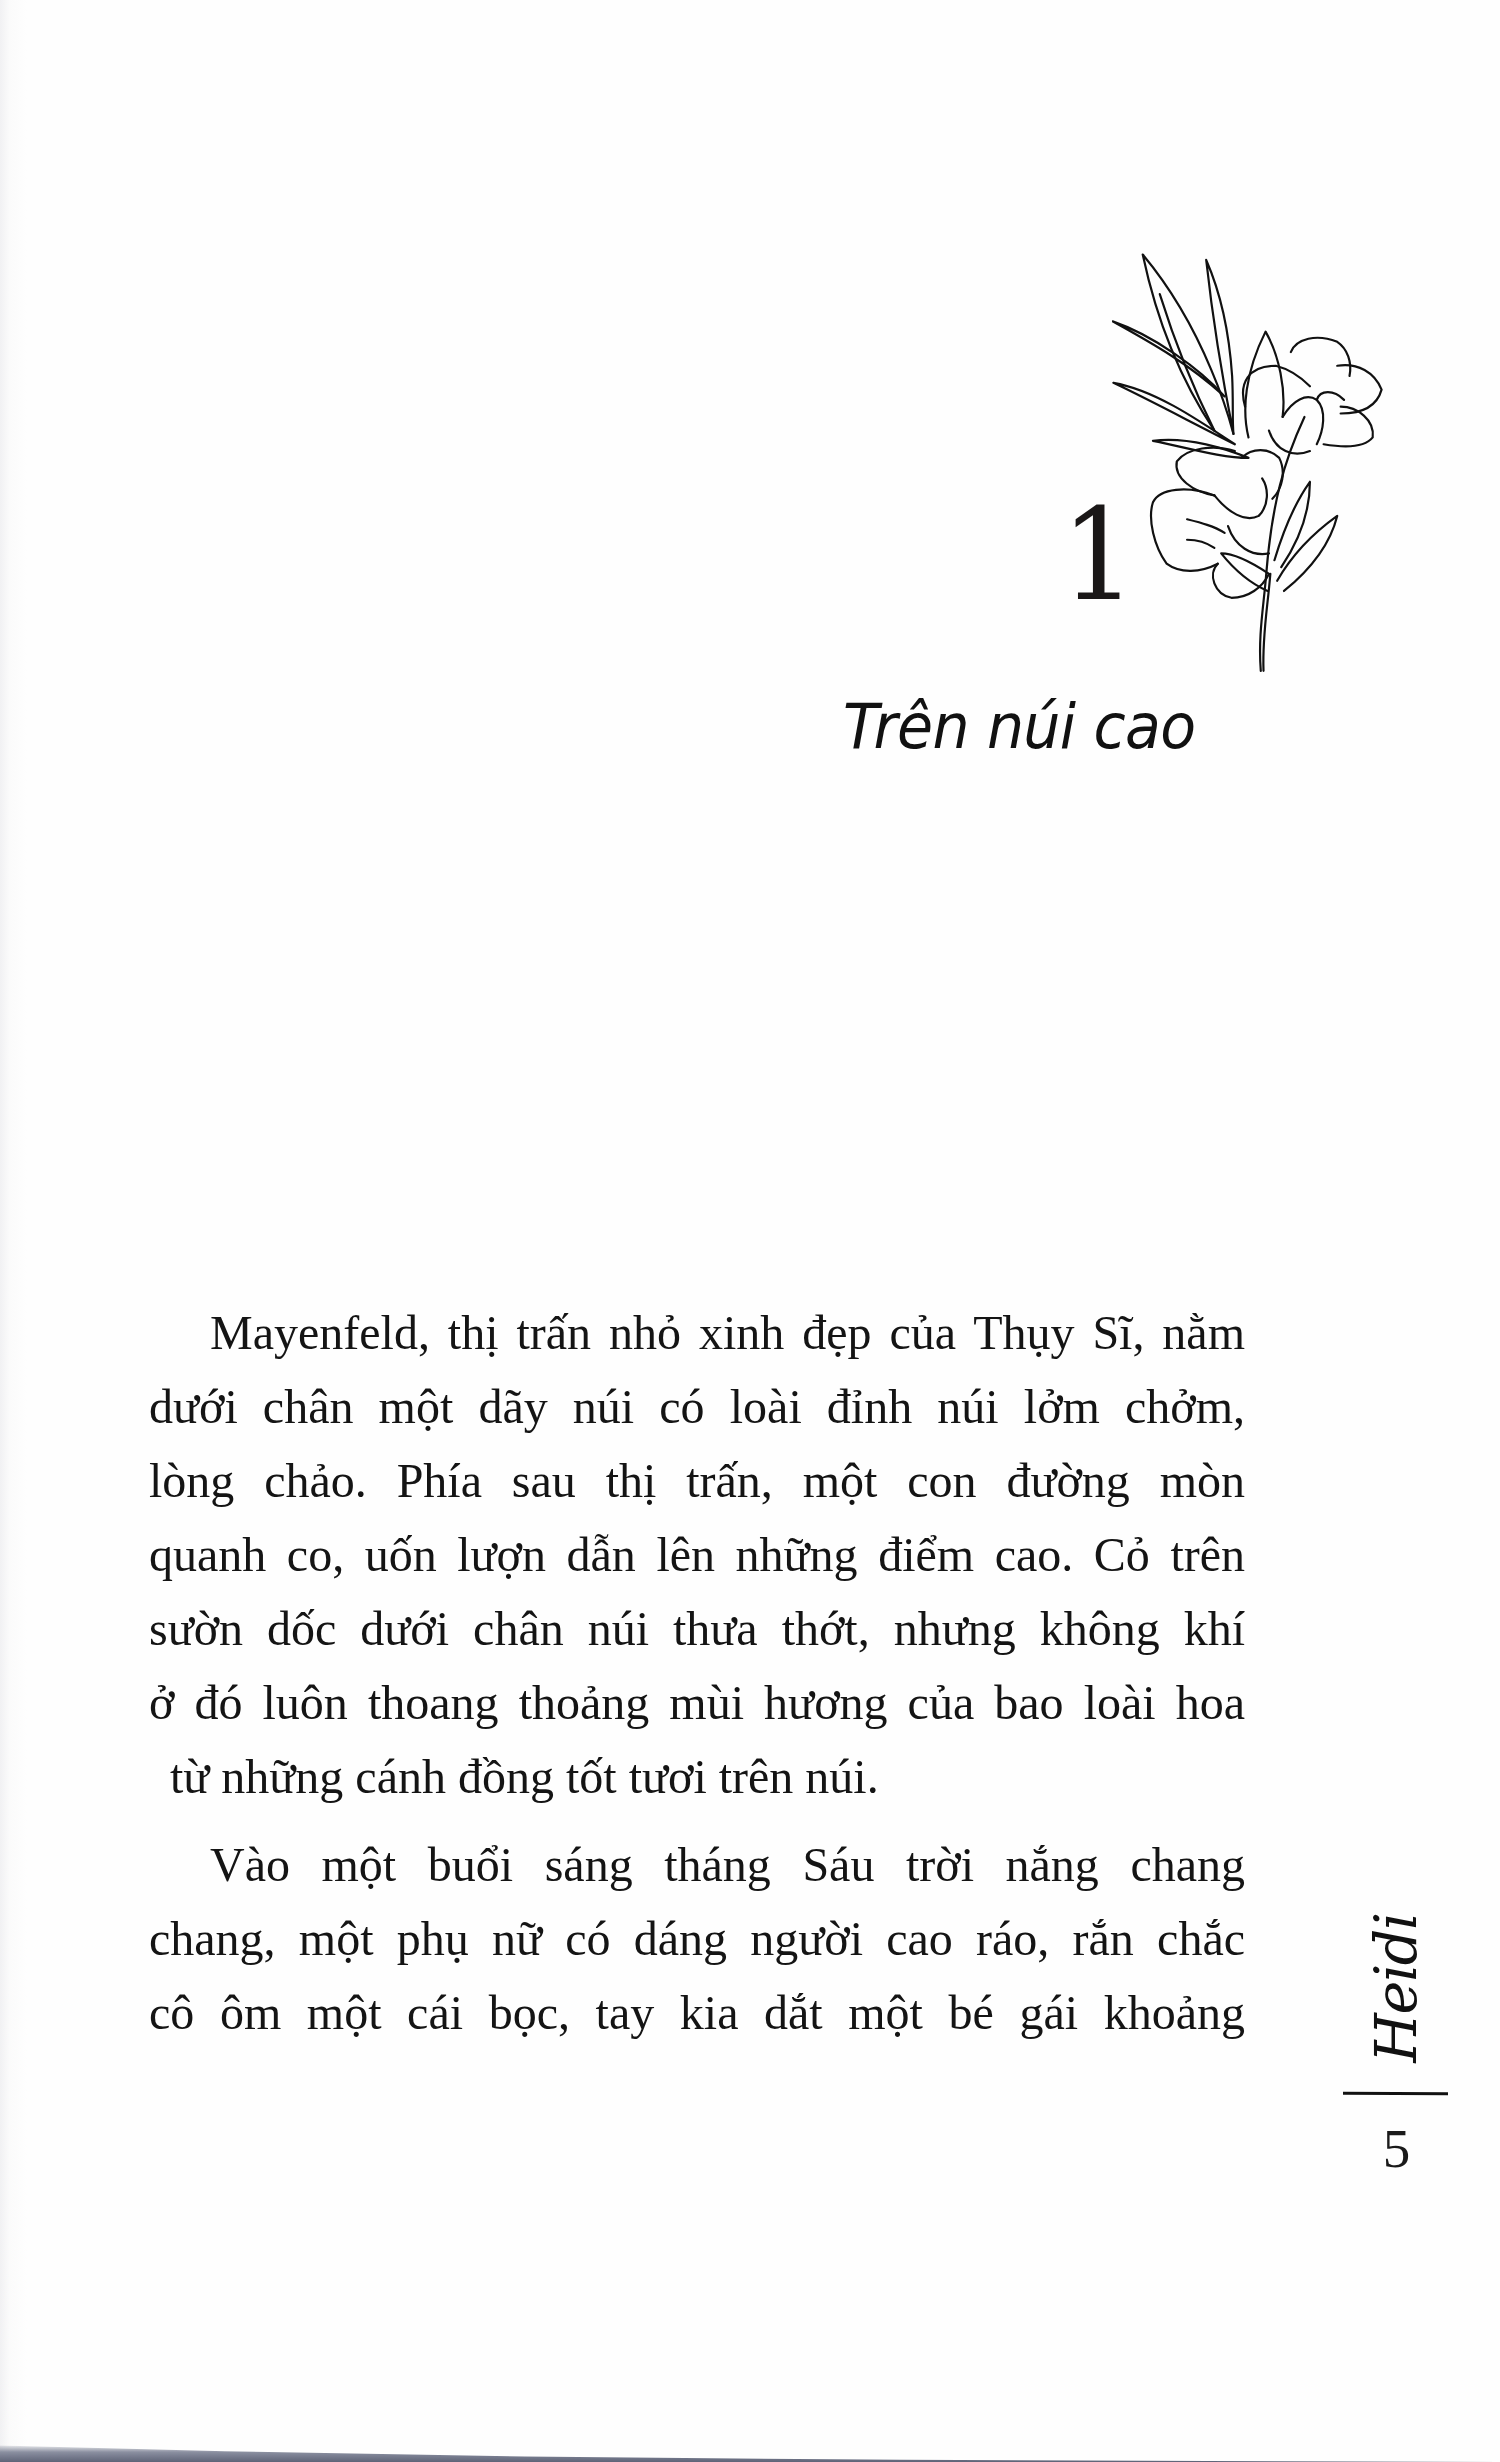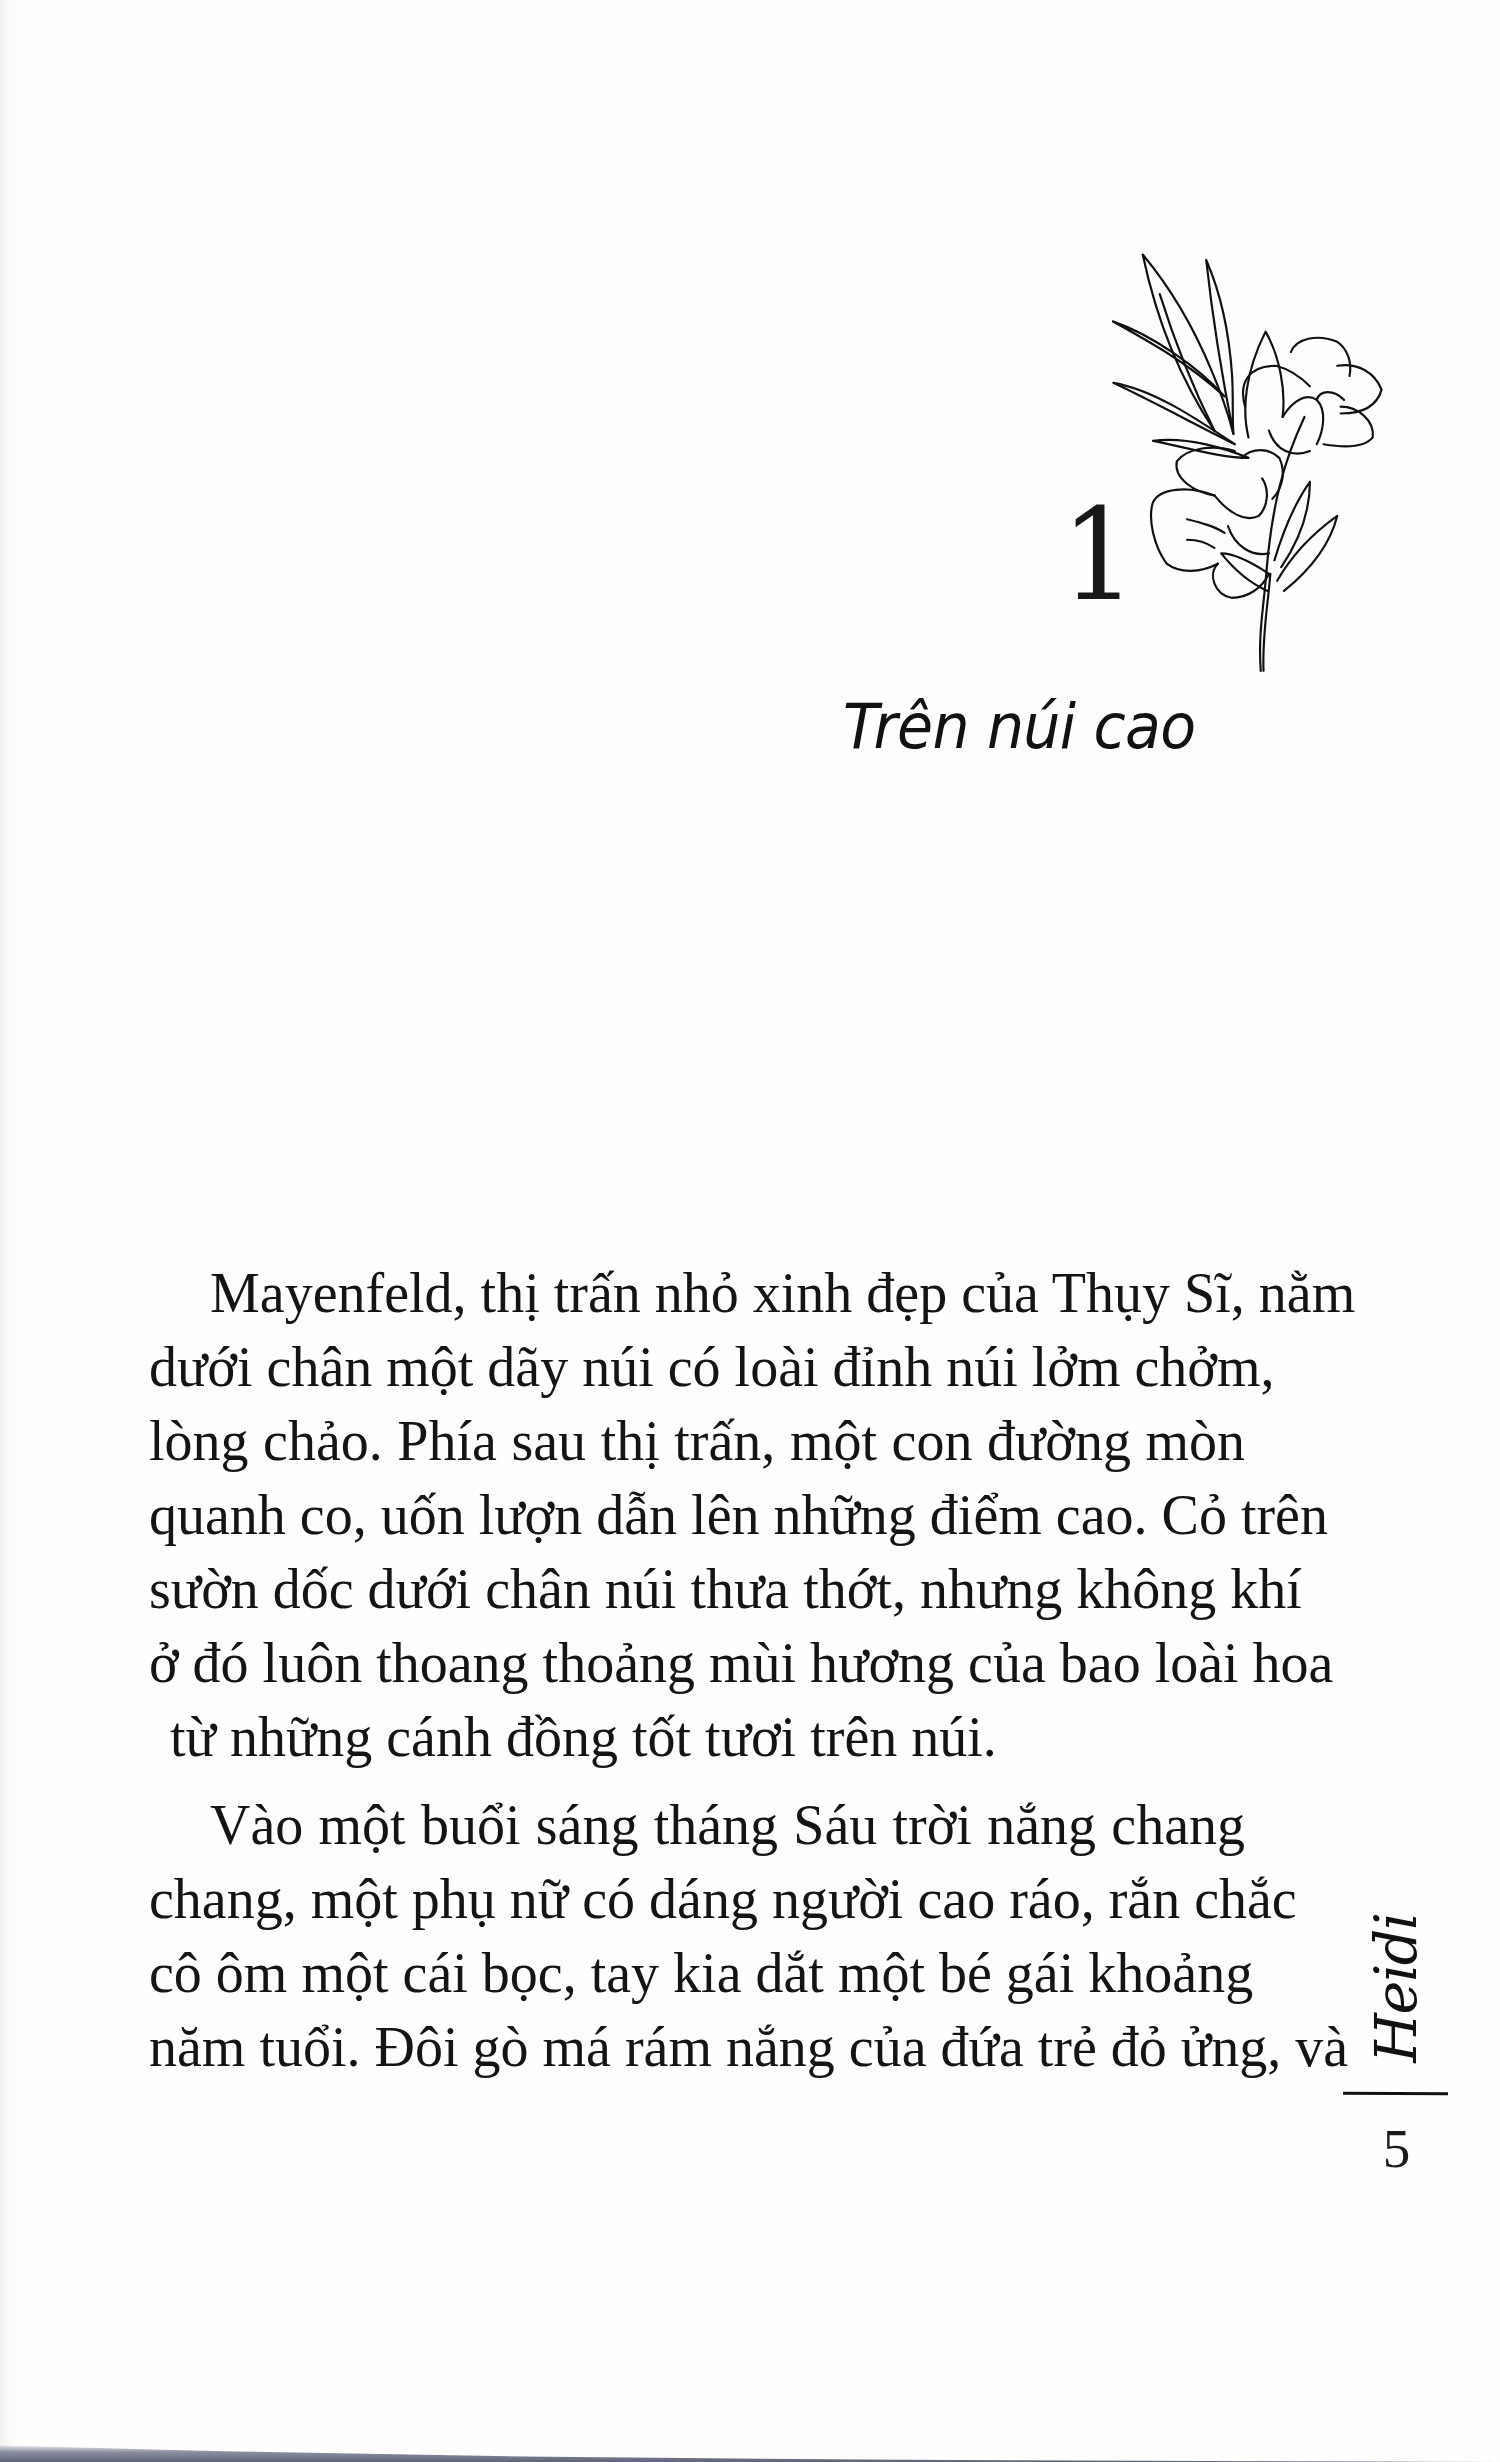--- a/index.html
+++ b/index.html
@@ -26,23 +26,23 @@
     transform: scaleX(0.92);
   }
   .chapter-title {
     position: absolute; left: 843px; top: 689px; width: 342px;
     font-family: "DejaVu Sans", "Liberation Sans", sans-serif;
     font-style: italic; font-size: 63px; line-height: 75px; color: #111;
     white-space: nowrap; letter-spacing: -0.7px;
     transform-origin: left top; transform: scaleX(0.93);
   }
   .body-text {
-    position: absolute; left: 149px; top: 1256px; width: 1096px;
+    position: absolute; left: 149px; top: 1296px; width: 1096px;
     font-family: "Liberation Serif", "DejaVu Serif", serif;
-    font-size: 56px; line-height: 74px; color: #141414;
+    font-size: 48px; line-height: 74px; color: #141414;
     text-align: justify;
   }
   .body-text .line {
     display: block; white-space: nowrap; text-align: justify;
     text-align-last: justify; height: 74px;
   }
   .body-text .line.last { text-align-last: left; margin-left: 21px; }
   .body-text .line.indent { padding-left: 61px; }
   .body-text .para-gap { display: block; height: 13.7px; }
   .running-head {
@@ -118,21 +118,20 @@
       <span class="line">quanh co, uốn lượn dẫn lên những điểm cao. Cỏ trên</span>
       <span class="line">sườn dốc dưới chân núi thưa thớt, nhưng không khí</span>
       <span class="line">ở đó luôn thoang thoảng mùi hương của bao loài hoa</span>
       <span class="line last">từ những cánh đồng tốt tươi trên núi.</span>
     </div>
     <span class="para-gap"></span>
     <div>
       <span class="line indent">Vào một buổi sáng tháng Sáu trời nắng chang</span>
       <span class="line">chang, một phụ nữ có dáng người cao ráo, rắn chắc</span>
       <span class="line">cô ôm một cái bọc, tay kia dắt một bé gái khoảng</span>
-      <span class="line">năm tuổi. Đôi gò má rám nắng của đứa trẻ đỏ ửng, và</span>
     </div>
   </div>
 
   <div class="running-head">
     <span class="running-head-title">Heidi</span>
   </div>
   <div class="running-rule"></div>
   <div class="page-number">5</div>
 
   <div class="bottom-edge"></div>

